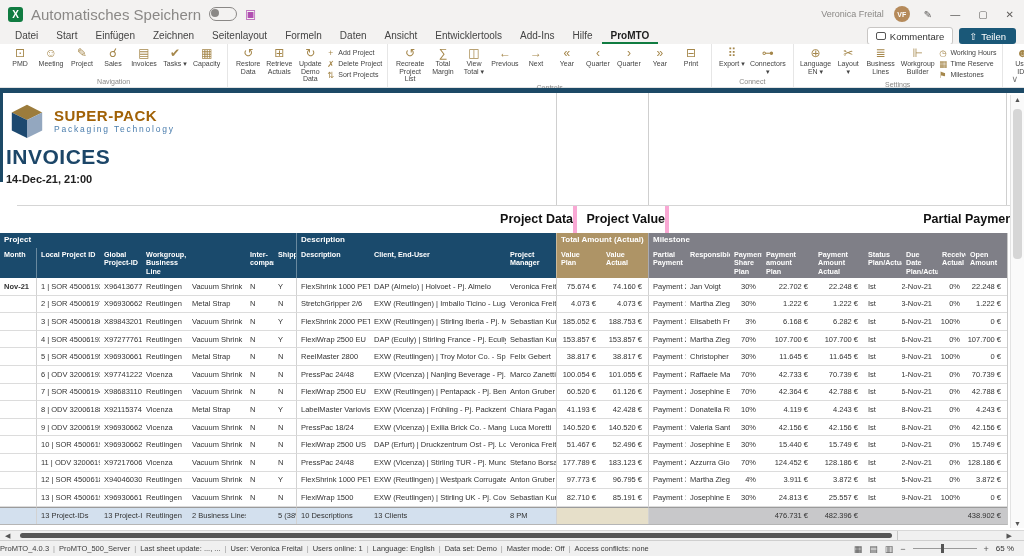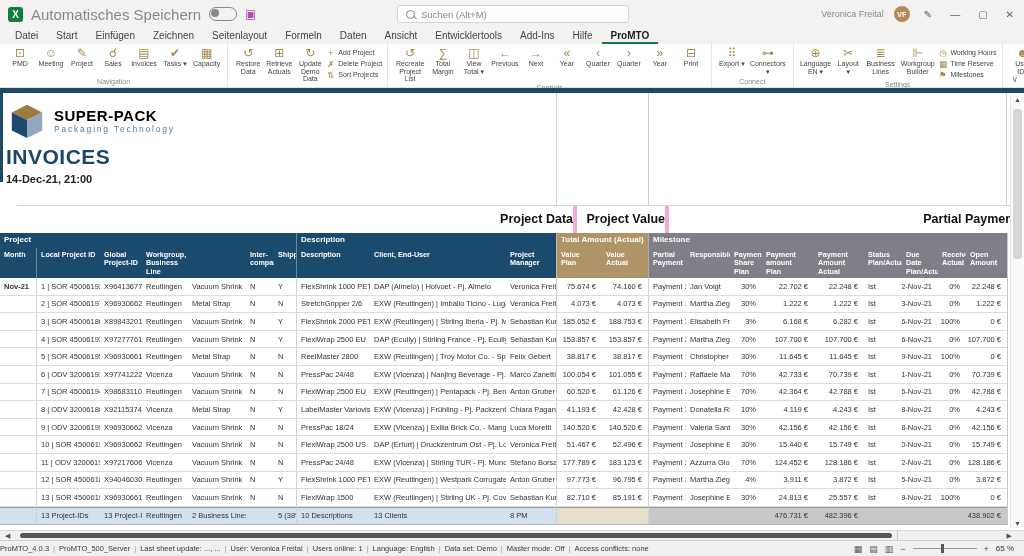--- a/index.html
+++ b/index.html
@@ -48,21 +48,21 @@
   .rstack{display:flex;flex-direction:column;justify-content:flex-start;padding-top:1px;}
   .rsmall{display:flex;align-items:center;font-size:7px;color:#444;height:11px;gap:3px;white-space:nowrap;}
   .rsmall .sic{font-size:8.5px;width:9px;text-align:center;}
   .ribbon-collapse{position:absolute;right:6px;top:74px;font-size:9px;color:#777;}
   
   .navband{position:absolute;left:0;top:88px;width:1024px;height:5px;background:#1C4966;}
   .sheet{position:absolute;left:0;top:93px;width:1024px;height:437px;background:#fff;overflow:hidden;}
   .leftstrip{position:absolute;left:0;top:0;width:3px;height:89px;background:#1C4966;}
   .vline{position:absolute;top:0;width:1px;height:112px;background:#cfcfcf;}
   .brand{position:absolute;left:8px;top:8px;display:flex;align-items:center;gap:8px;}
-  .brand-name{font-size:15px;font-weight:bold;color:#000000;letter-spacing:.5px;line-height:16px;}
+  .brand-name{font-size:15px;font-weight:bold;color:#a16207;letter-spacing:.5px;line-height:16px;}
   .brand-sub{font-size:8.5px;color:#4a7dad;letter-spacing:1.8px;}
   .sheet-title{position:absolute;left:6px;top:52px;font-size:21px;font-weight:bold;color:#1C4668;letter-spacing:.5px;}
   .sheet-date{position:absolute;left:6px;top:80px;font-size:11px;font-weight:bold;color:#222;}
   .section-row{position:absolute;left:17px;top:112px;width:1007px;height:28px;border-top:1px solid #d5d5d5;display:flex;text-align:right;}
   .sec{box-sizing:border-box;font-size:12.5px;font-weight:bold;color:#111;padding:6px 0 0 6px;}
   .sec.b{border-left:4px solid #f9a8d4;}
   
   .tbl{position:absolute;left:0;top:140px;display:grid;
     grid-template-columns:36px 64px 42px 46px 58px 28px 22px 74px 136px 50px 46px 46px 38px 44px 32px 52px 50px 38px 36px 28px 41px;
     grid-template-rows:15px 30px repeat(13,17.6px) 17px;
@@ -107,24 +107,20 @@
 
 <div class="titlebar">
   <div class="tb-left">
     <div class="xl-logo">X</div>
     <span class="autosave-label">Automatisches Speichern</span>
     <span class="toggle">
         <span class="knob"></span>
       </span>
     <span class="save-ic">▣</span>
   </div>
-  <div class="searchbox">
-    <span class="mag"></span>
-    <span class="search-text">Suchen (Alt+M)</span>
-  </div>
   <div class="tb-right">
     <span class="user-name">Veronica Freital</span>
     <span class="avatar">VF</span>
     <span class="winbtn">✎</span>
     <span class="winbtn">—</span>
     <span class="winbtn">▢</span>
     <span class="winbtn">✕</span>
   </div>
 </div>
 
@@ -136,20 +132,30 @@
       <span class="mtab">Zeichnen</span>
       <span class="mtab">Seitenlayout</span>
       <span class="mtab">Formeln</span>
       <span class="mtab">Daten</span>
       <span class="mtab">Ansicht</span>
       <span class="mtab">Entwicklertools</span>
       <span class="mtab">Add-Ins</span>
       <span class="mtab">Hilfe</span>
       <span class="mtab active">ProMTO</span>
     </div>
+  <div class="menu-right">
+    <span class="comments-btn">
+      <span class="bubble"></span>
+      <span>Kommentare</span>
+    </span>
+    <span class="share-btn">
+      <span>⇧</span>
+      <span>Teilen</span>
+    </span>
+  </div>
 </div>
 
 <div class="ribbon">
     <div class="rgroup">
       <div class="ritems">
         <div class="rbtn">
           <span class="ricon">⊡</span>
           <span class="rlabel">PMD</span>
         </div>
         <div class="rbtn">

